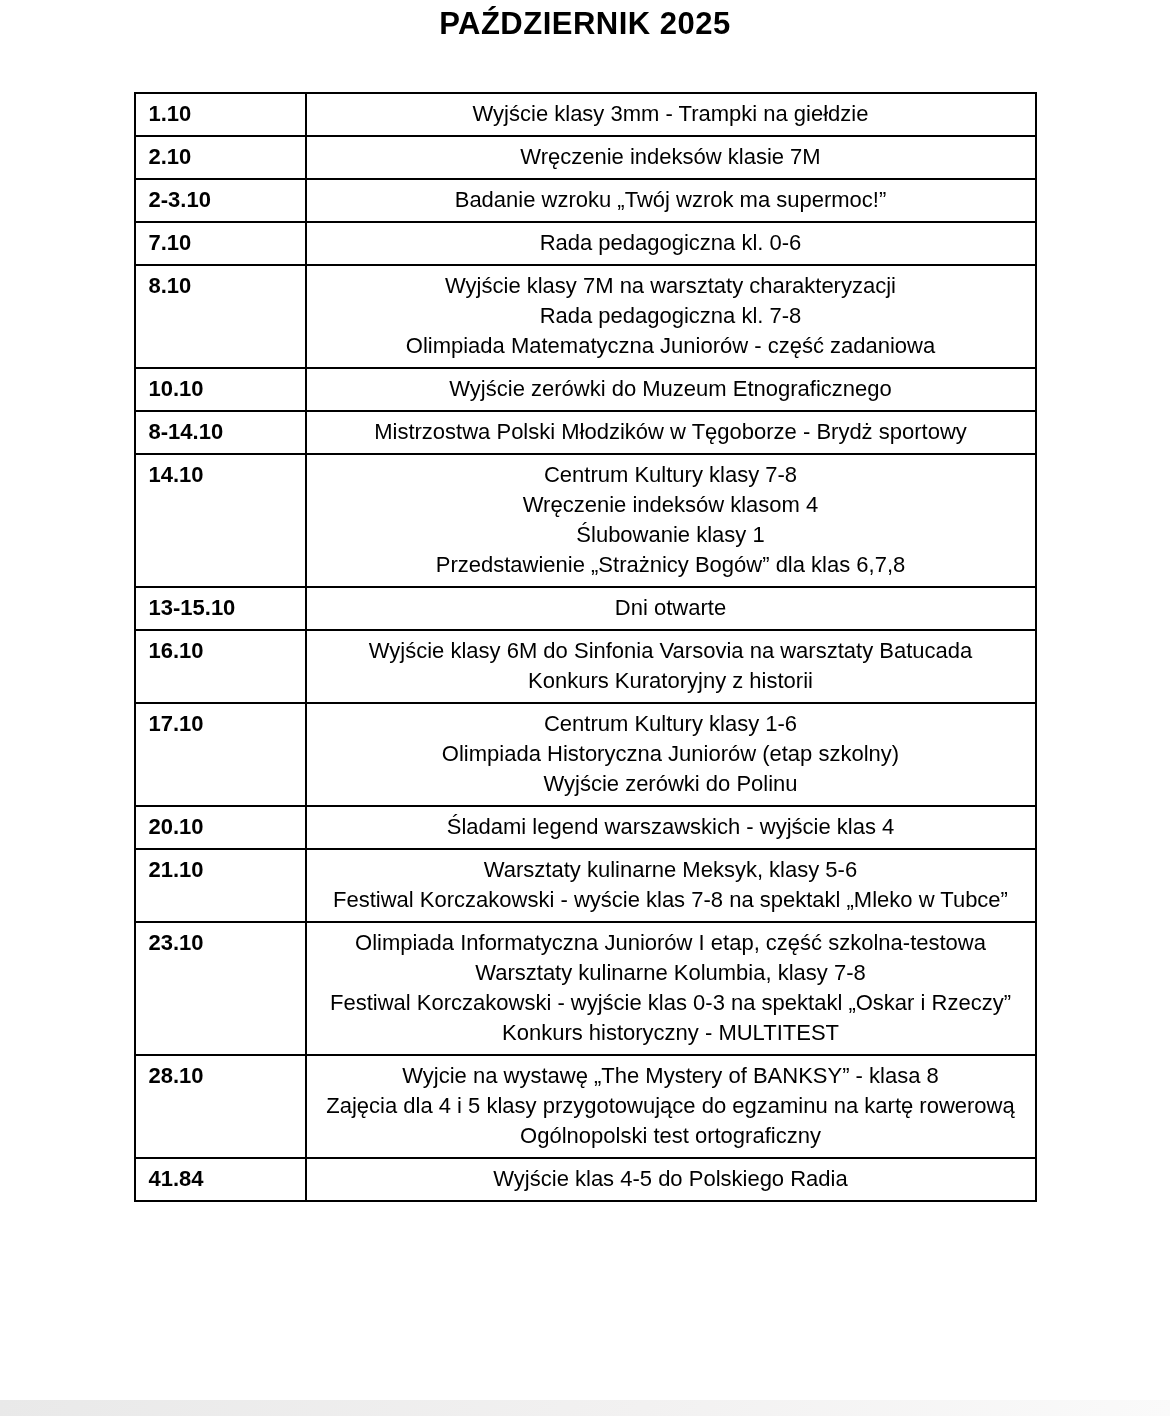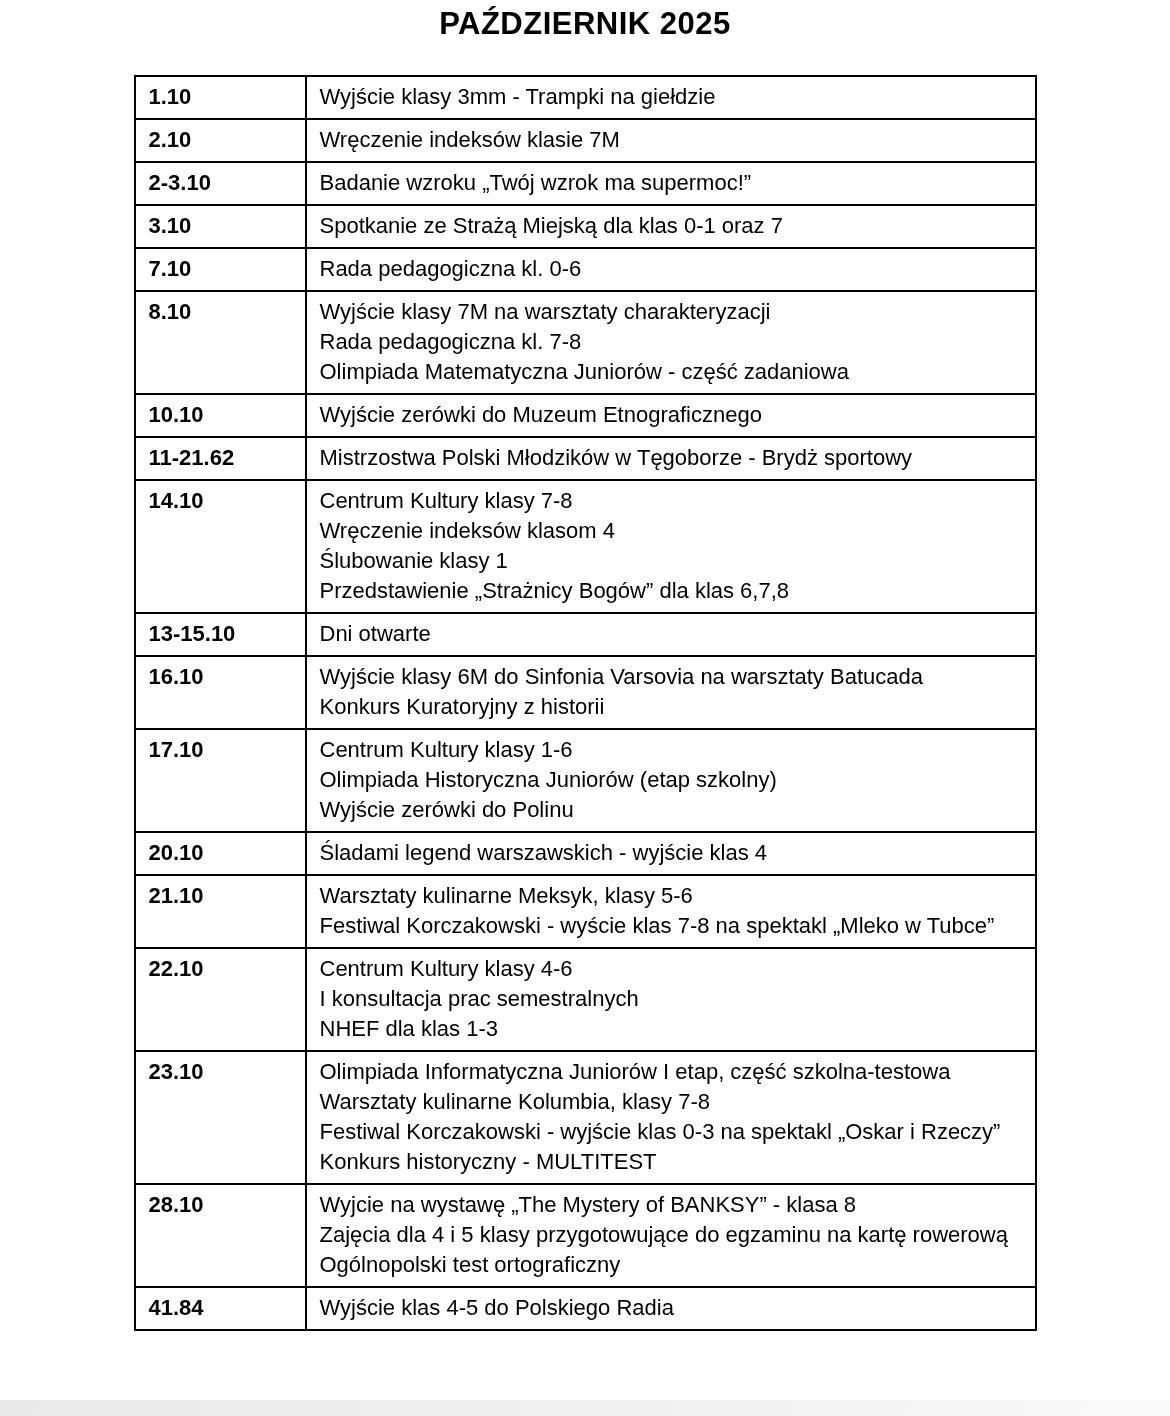--- a/index.html
+++ b/index.html
@@ -20,36 +20,37 @@
     font-size: 31px;
     font-weight: bold;
     margin: 6px 0 0 0;
     line-height: 36px;
     letter-spacing: 0.5px;
   }
   table.events-table {
     border-collapse: collapse;
     table-layout: fixed;
     width: 903px;
-    margin: 33px auto 0 auto;
+    margin: 50px auto 0 auto;
   }
   table.events-table td {
     border: 2px solid #000000;
     font-size: 22px;
     line-height: 30px;
     padding: 5px 13px 6px 13px;
     vertical-align: top;
     word-wrap: break-word;
   }
   td.date-cell {
     width: 143px;
     font-weight: bold;
   }
   td.events-cell {
     font-weight: normal;
+    text-align: center;
   }
   .event-line {
     min-height: 30px;
   }
   .page-bottom-edge {
     position: absolute;
     left: 0;
     right: 0;
     bottom: 0;
     height: 16px;
@@ -77,26 +78,20 @@
         </td>
   </tr>
 
   <tr>
     <td class="date-cell">2-3.10</td>
     <td class="events-cell">
           <div class="event-line">Badanie wzroku „Twój wzrok ma supermoc!”</div>
         </td>
   </tr>
 
-  <tr>
-    <td class="date-cell">3.10</td>
-    <td class="events-cell">
-          <div class="event-line">Spotkanie ze Strażą Miejską dla klas 0-1 oraz 7</div>
-        </td>
-  </tr>
 
   <tr>
     <td class="date-cell">7.10</td>
     <td class="events-cell">
           <div class="event-line">Rada pedagogiczna kl. 0-6</div>
         </td>
   </tr>
 
   <tr>
     <td class="date-cell">8.10</td>
@@ -108,21 +103,21 @@
   </tr>
 
   <tr>
     <td class="date-cell">10.10</td>
     <td class="events-cell">
           <div class="event-line">Wyjście zerówki do Muzeum Etnograficznego</div>
         </td>
   </tr>
 
   <tr>
-    <td class="date-cell">11-21.62</td>
+    <td class="date-cell">8-14.10</td>
     <td class="events-cell">
           <div class="event-line">Mistrzostwa Polski Młodzików w Tęgoborze - Brydż sportowy</div>
         </td>
   </tr>
 
   <tr>
     <td class="date-cell">14.10</td>
     <td class="events-cell">
           <div class="event-line">Centrum Kultury klasy 7-8</div>
           <div class="event-line">Wręczenie indeksów klasom 4</div>
@@ -163,28 +158,20 @@
   </tr>
 
   <tr>
     <td class="date-cell">21.10</td>
     <td class="events-cell">
           <div class="event-line">Warsztaty kulinarne Meksyk, klasy 5-6</div>
           <div class="event-line">Festiwal Korczakowski - wyście klas 7-8 na spektakl „Mleko w Tubce”</div>
         </td>
   </tr>
 
-  <tr>
-    <td class="date-cell">22.10</td>
-    <td class="events-cell">
-          <div class="event-line">Centrum Kultury klasy 4-6</div>
-          <div class="event-line">I konsultacja prac semestralnych</div>
-          <div class="event-line">NHEF dla klas 1-3</div>
-        </td>
-  </tr>
 
   <tr>
     <td class="date-cell">23.10</td>
     <td class="events-cell">
           <div class="event-line">Olimpiada Informatyczna Juniorów I etap, część szkolna-testowa</div>
           <div class="event-line">Warsztaty kulinarne Kolumbia, klasy 7-8</div>
           <div class="event-line">Festiwal Korczakowski - wyjście klas 0-3 na spektakl „Oskar i Rzeczy”</div>
           <div class="event-line">Konkurs historyczny - MULTITEST</div>
         </td>
   </tr>

